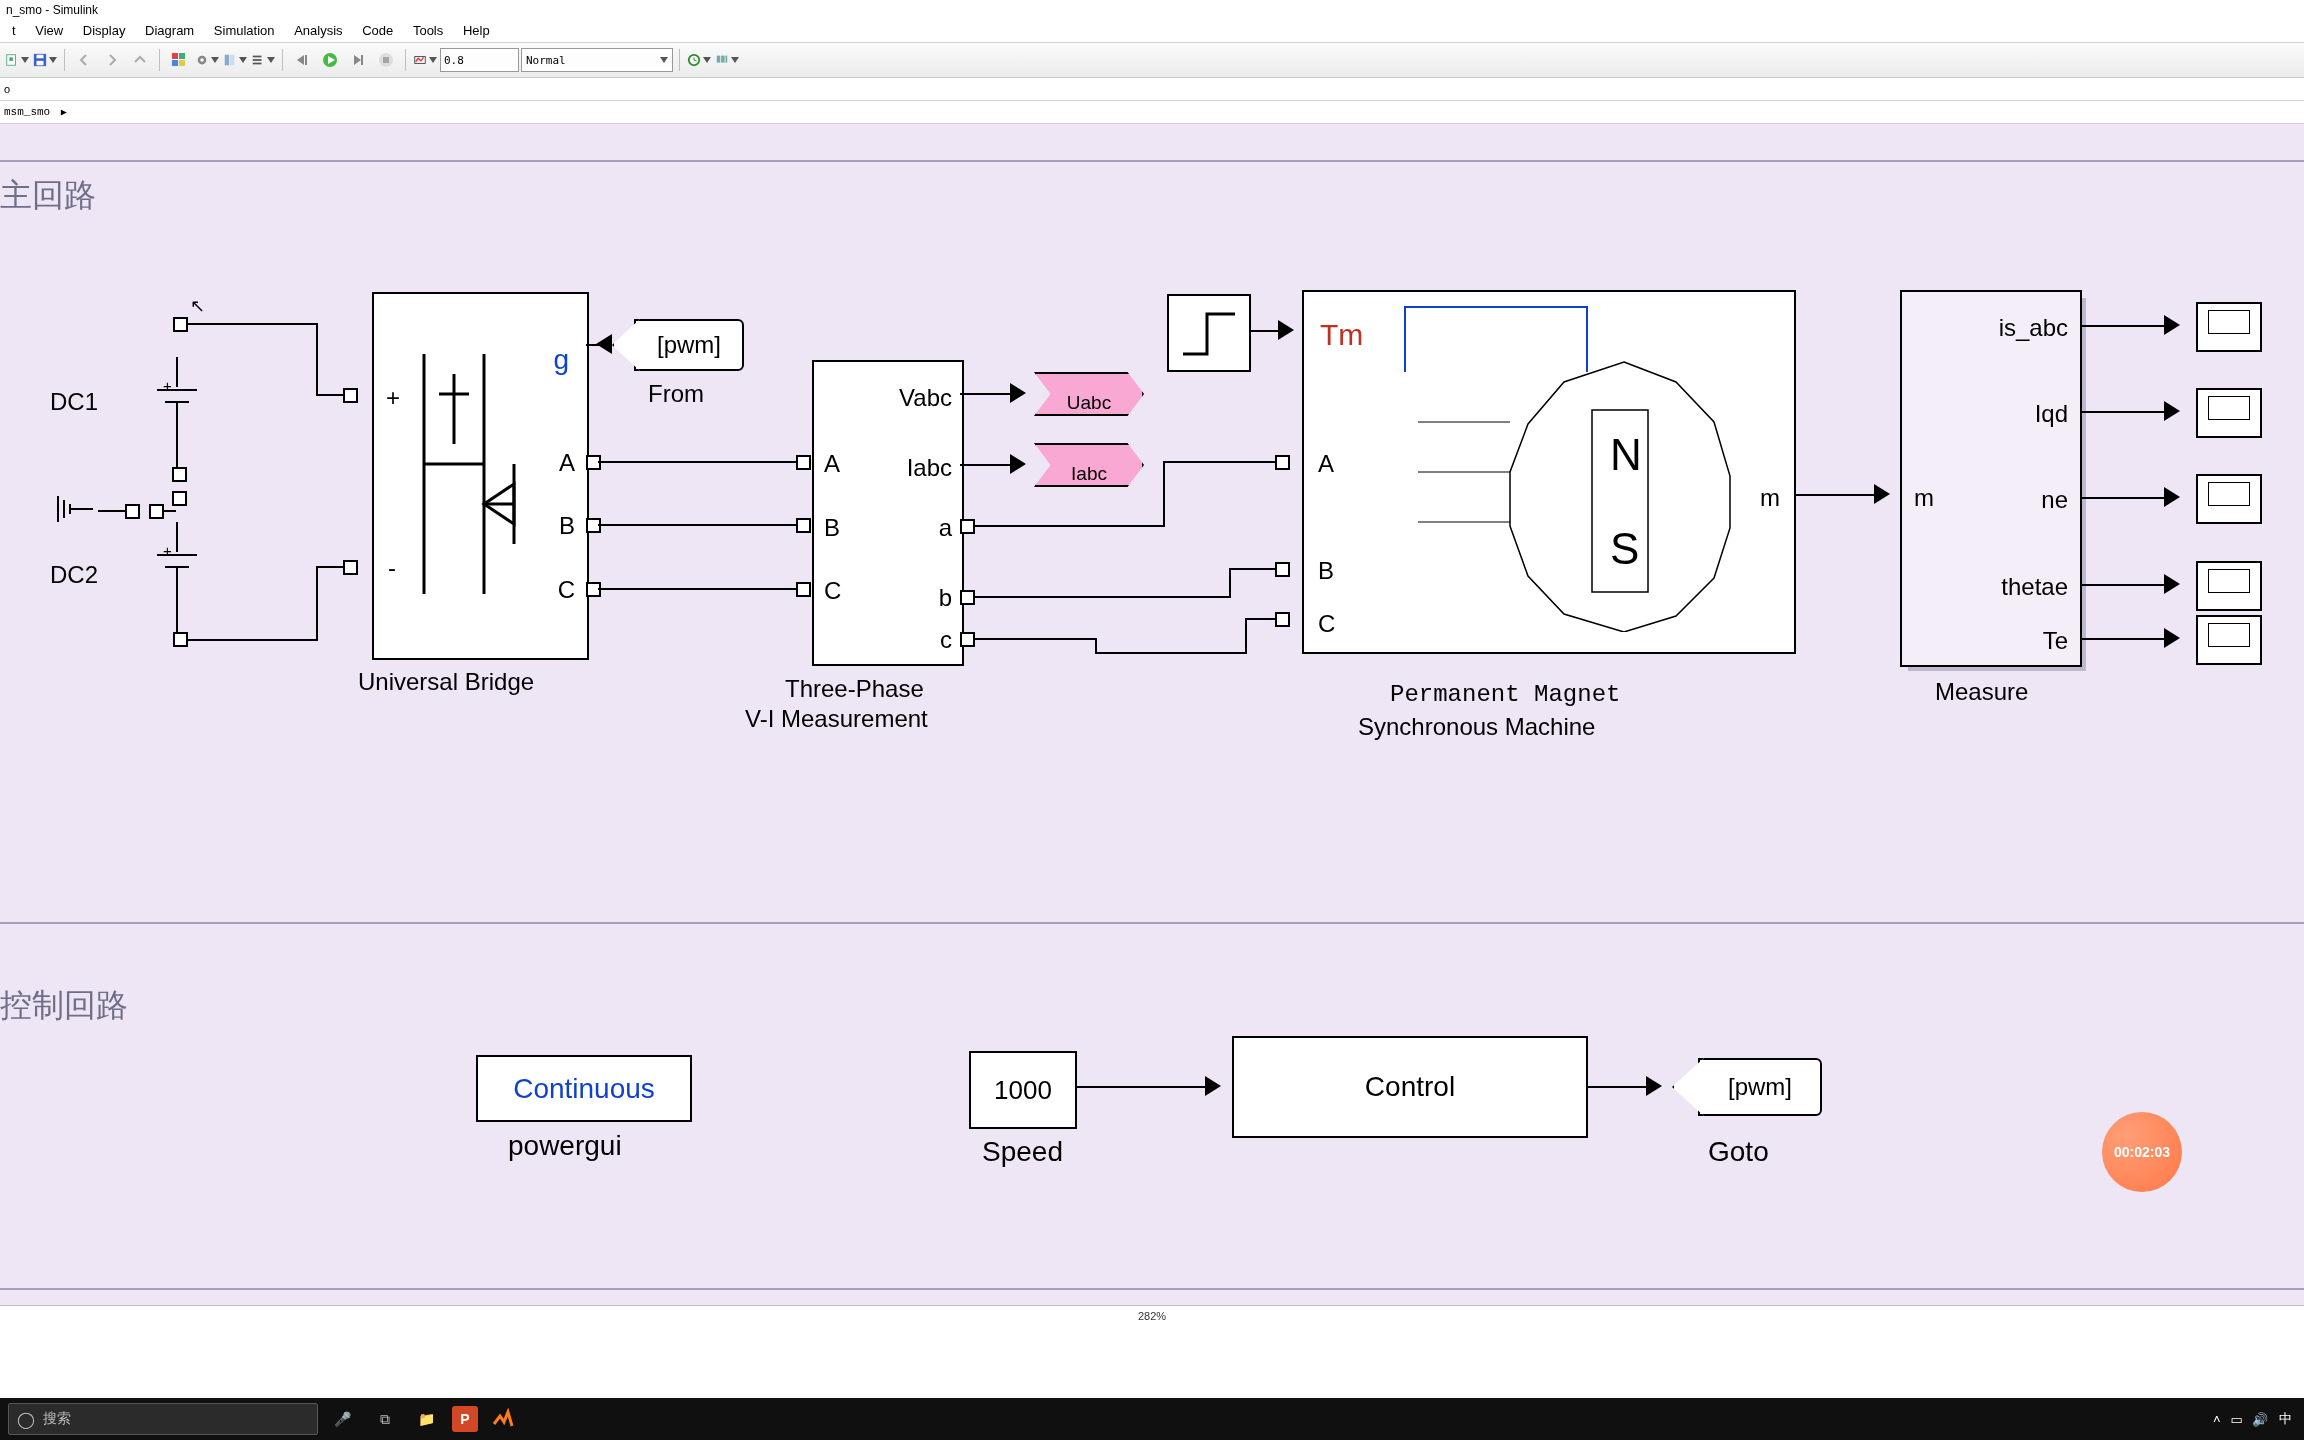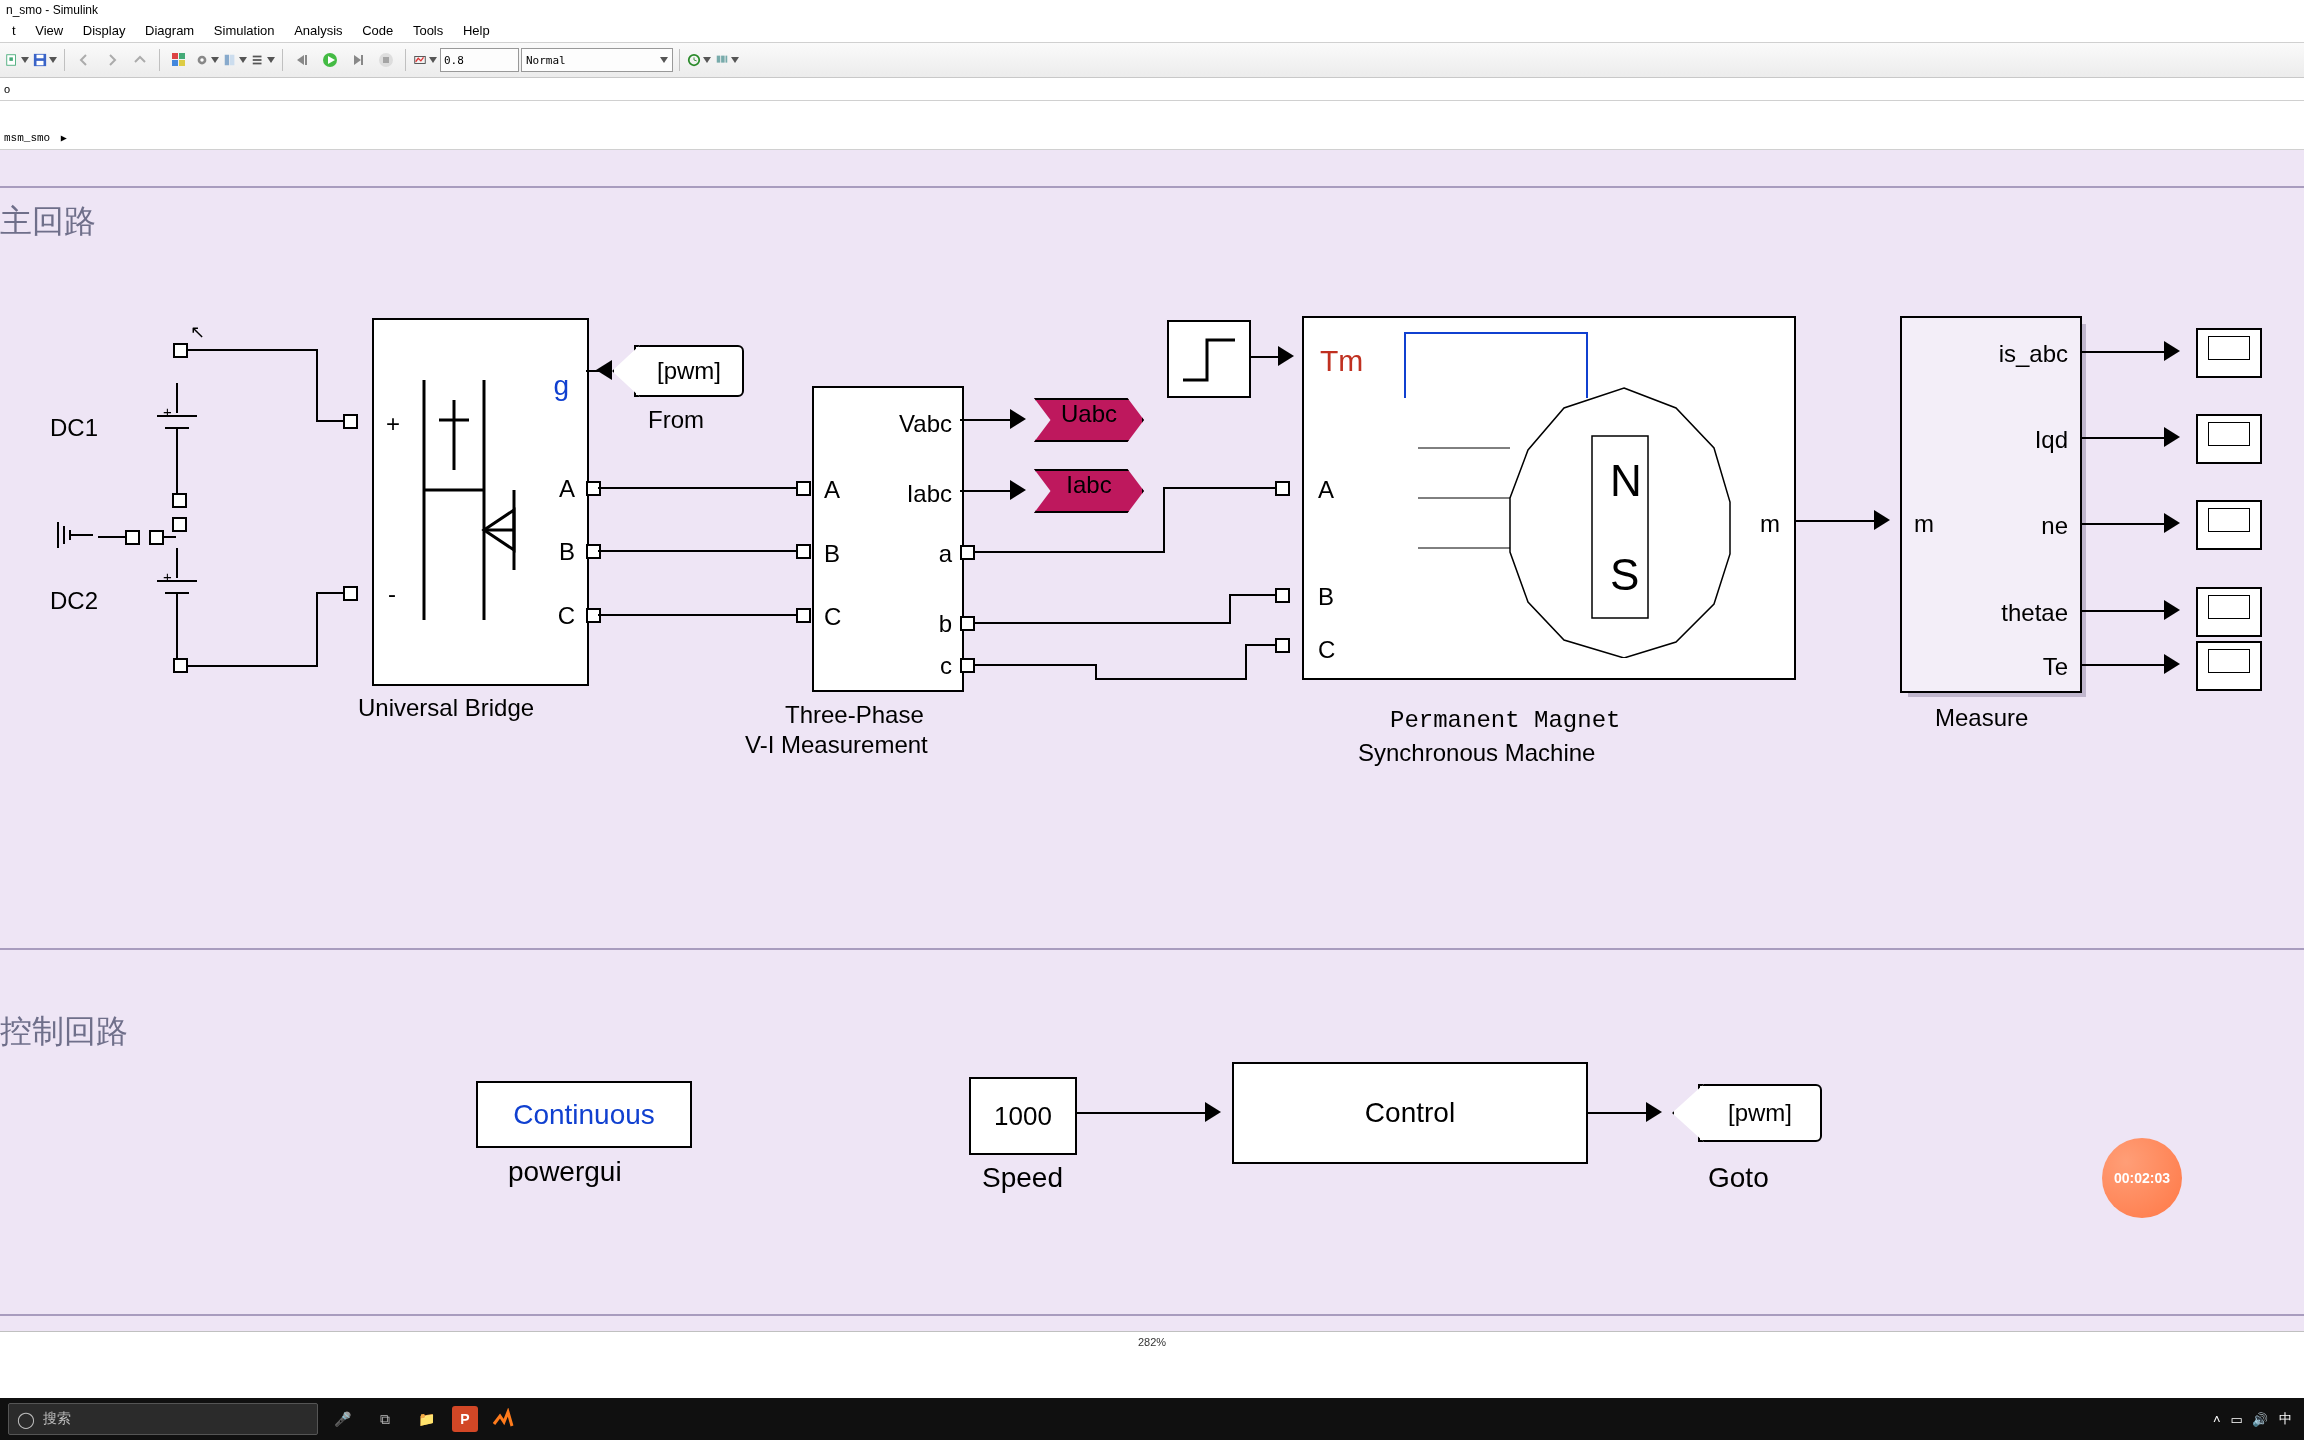--- a/index.html
+++ b/index.html
@@ -80,21 +80,20 @@
     padding-left: 4px;
     border-bottom: 1px solid #d0d0d0;
   }
   .breadcrumb {
     height: 22px;
     line-height: 22px;
     font-size: 11px;
     font-family: "Courier New", monospace;
     padding-left: 4px;
     border-bottom: 1px solid #d0d0d0;
-    margin-top: 26px;
   }
   .breadcrumb .arrow { margin-left:4px; font-size:10px; }
   
   .canvas {
     position: relative;
     width: 2304px;
     height: 1202px;
     background: #eee5f5;
     overflow: hidden;
   }
@@ -142,25 +141,25 @@
   
   .arw {
     position: absolute;
     width: 0; height: 0;
   }
   .arw.right { border-top:10px solid transparent; border-bottom:10px solid transparent; border-left:16px solid #000; }
   .arw.left  { border-top:10px solid transparent; border-bottom:10px solid transparent; border-right:16px solid #000; }
   
   .tag-right {
     position:absolute;
-    background:#be185d;
+    background:#f9a8d4;
     border:2px solid #000;
     clip-path: polygon(0 0, 85% 0, 100% 50%, 85% 100%, 0 100%, 15% 50%);
-    display:flex; align-items:flex-start; justify-content:center;
-    font-size:24px;
+    display:flex; align-items:flex-end; justify-content:center;
+    font-size:19px;
     box-sizing:border-box;
   }
   .tag-box {
     position:absolute;
     background:#fff;
     border:2px solid #000;
     display:flex; align-items:center; justify-content:center;
     font-size:24px;
   }
   

